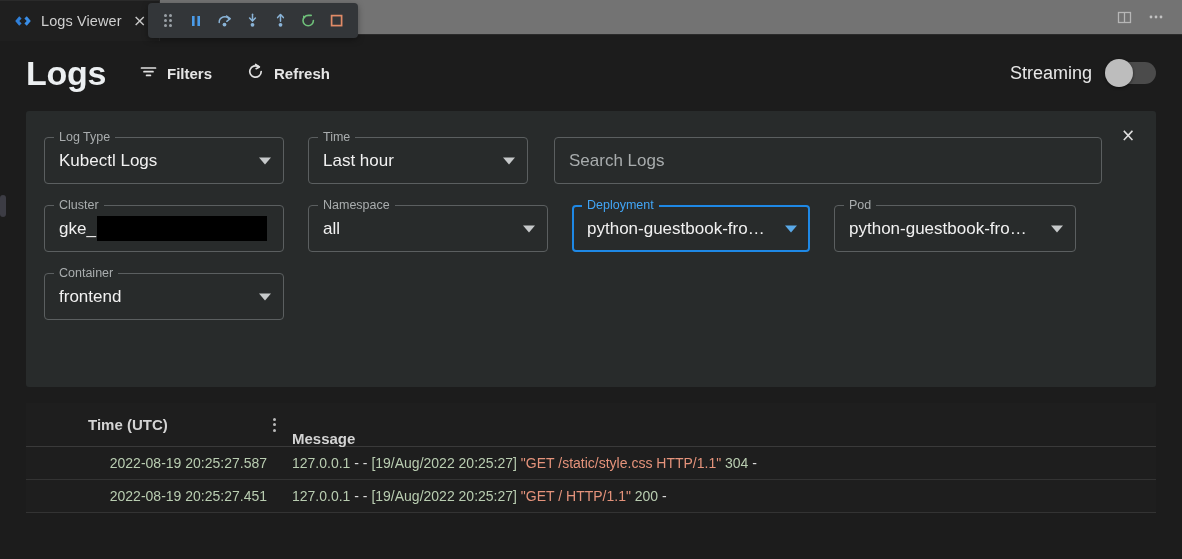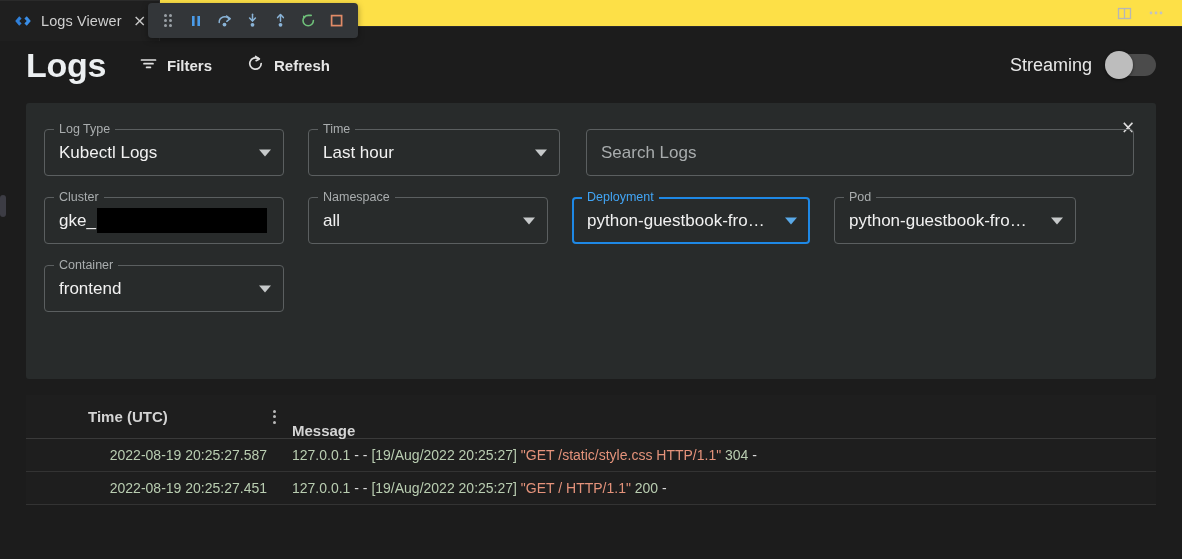--- a/index.html
+++ b/index.html
@@ -6,22 +6,22 @@
   html, body {
     width: 1182px; height: 559px;
     background: #1c1c1c;
     font-family: "Liberation Sans", sans-serif;
     overflow: hidden;
   }
 
   
   .titlebar {
     position: relative;
-    height: 27px;
-    background: #fde047;
+    height: 35px;
+    background: #737373;
     border-bottom: 1px solid #2a2a2a;
     display: flex;
     align-items: stretch;
   }
   .tab {
     display: flex; align-items: center; gap: 9px;
     padding: 0 10px 0 14px;
     height: 41px;
     background: #1f1f1f;
     border-right: 1px solid #2a2a2a;
@@ -355,21 +355,21 @@
 
   <div class="filter-row">
 
     <div class="mui-field" style="width:240px">
       <span class="legend-box"></span>
       <span class="notch">Log Type</span>
       <span class="value">Kubectl Logs</span>
       <span class="caret"></span>
     </div>
 
-    <div class="mui-field" style="width:252px">
+    <div class="mui-field" style="width:220px">
       <span class="legend-box"></span>
       <span class="notch">Time</span>
       <span class="value">Last hour</span>
       <span class="caret"></span>
     </div>
 
     <div class="search-field">
       <input type="text" placeholder="Search Logs" style="">
     </div>
   </div>

